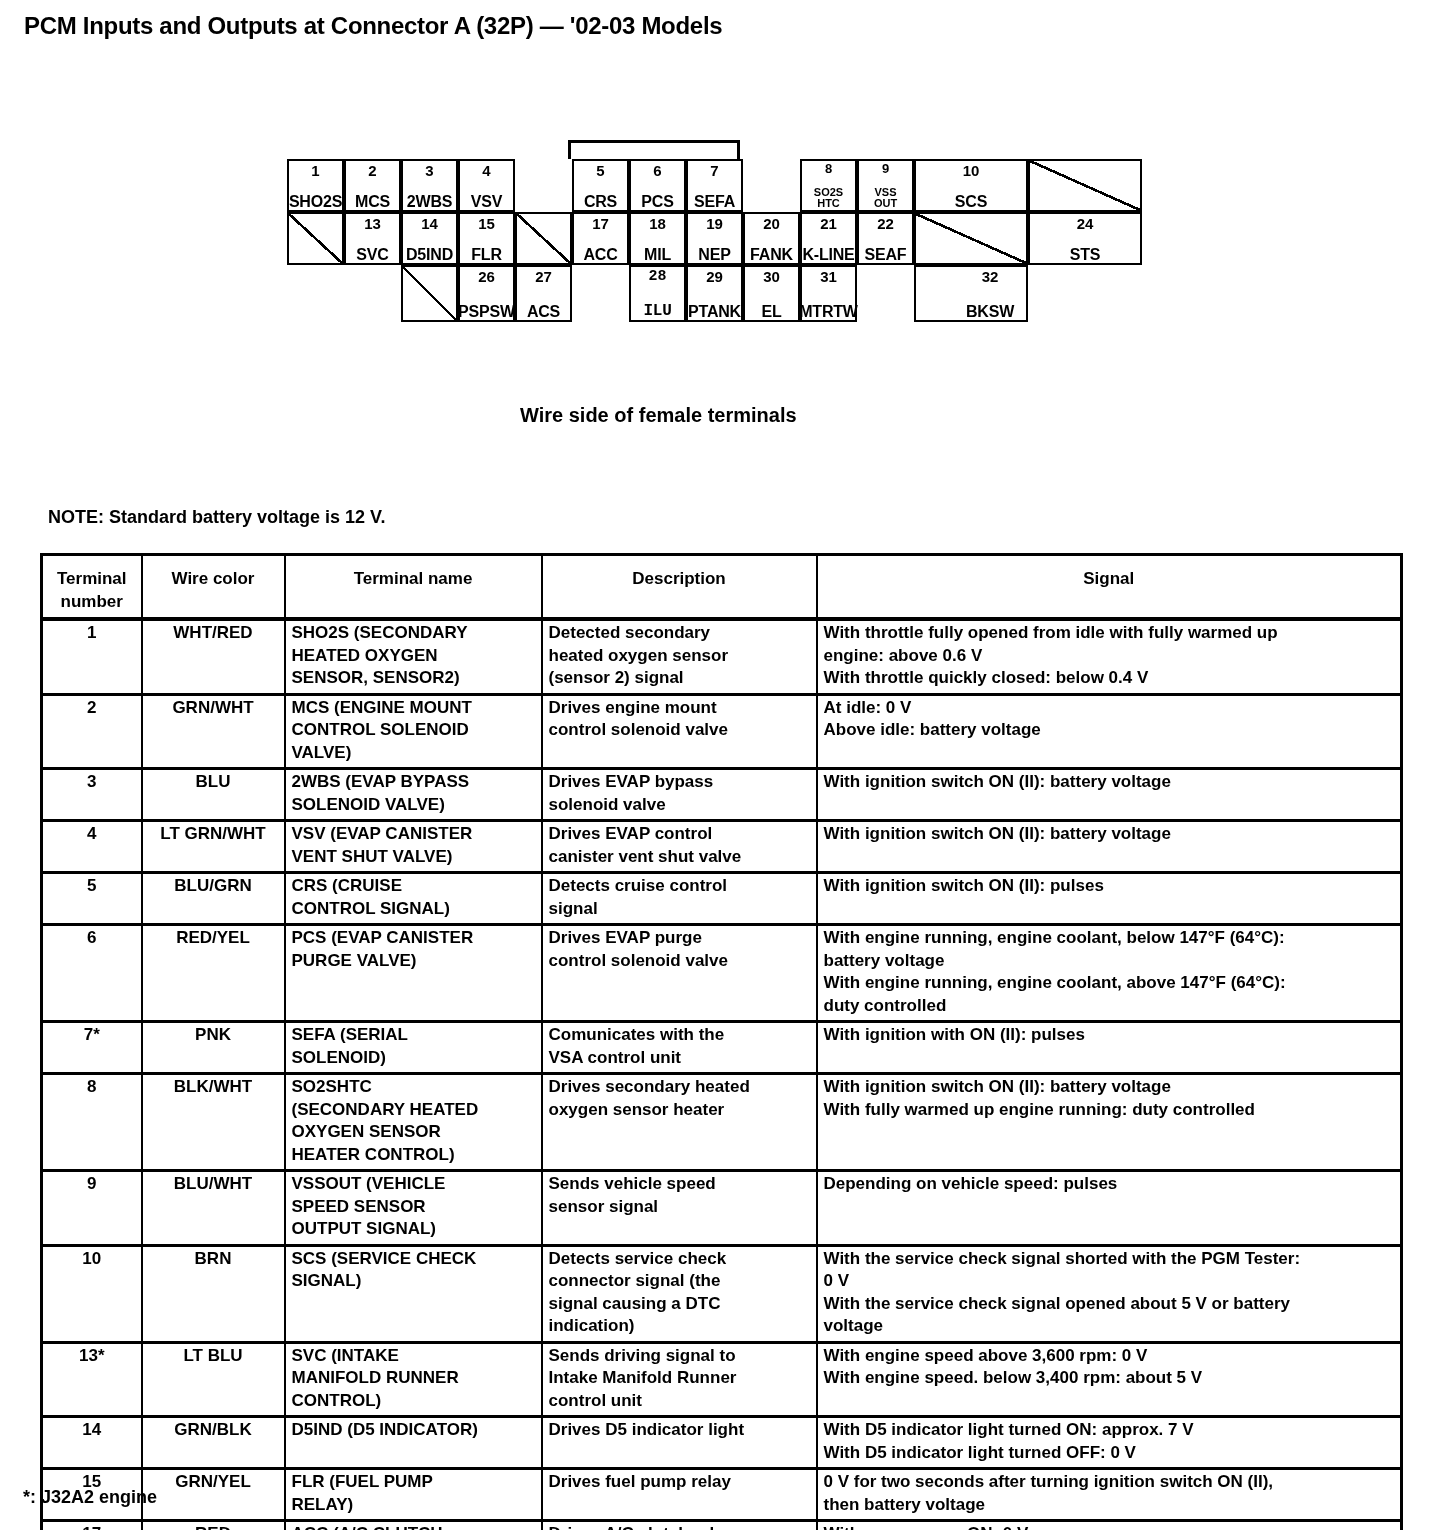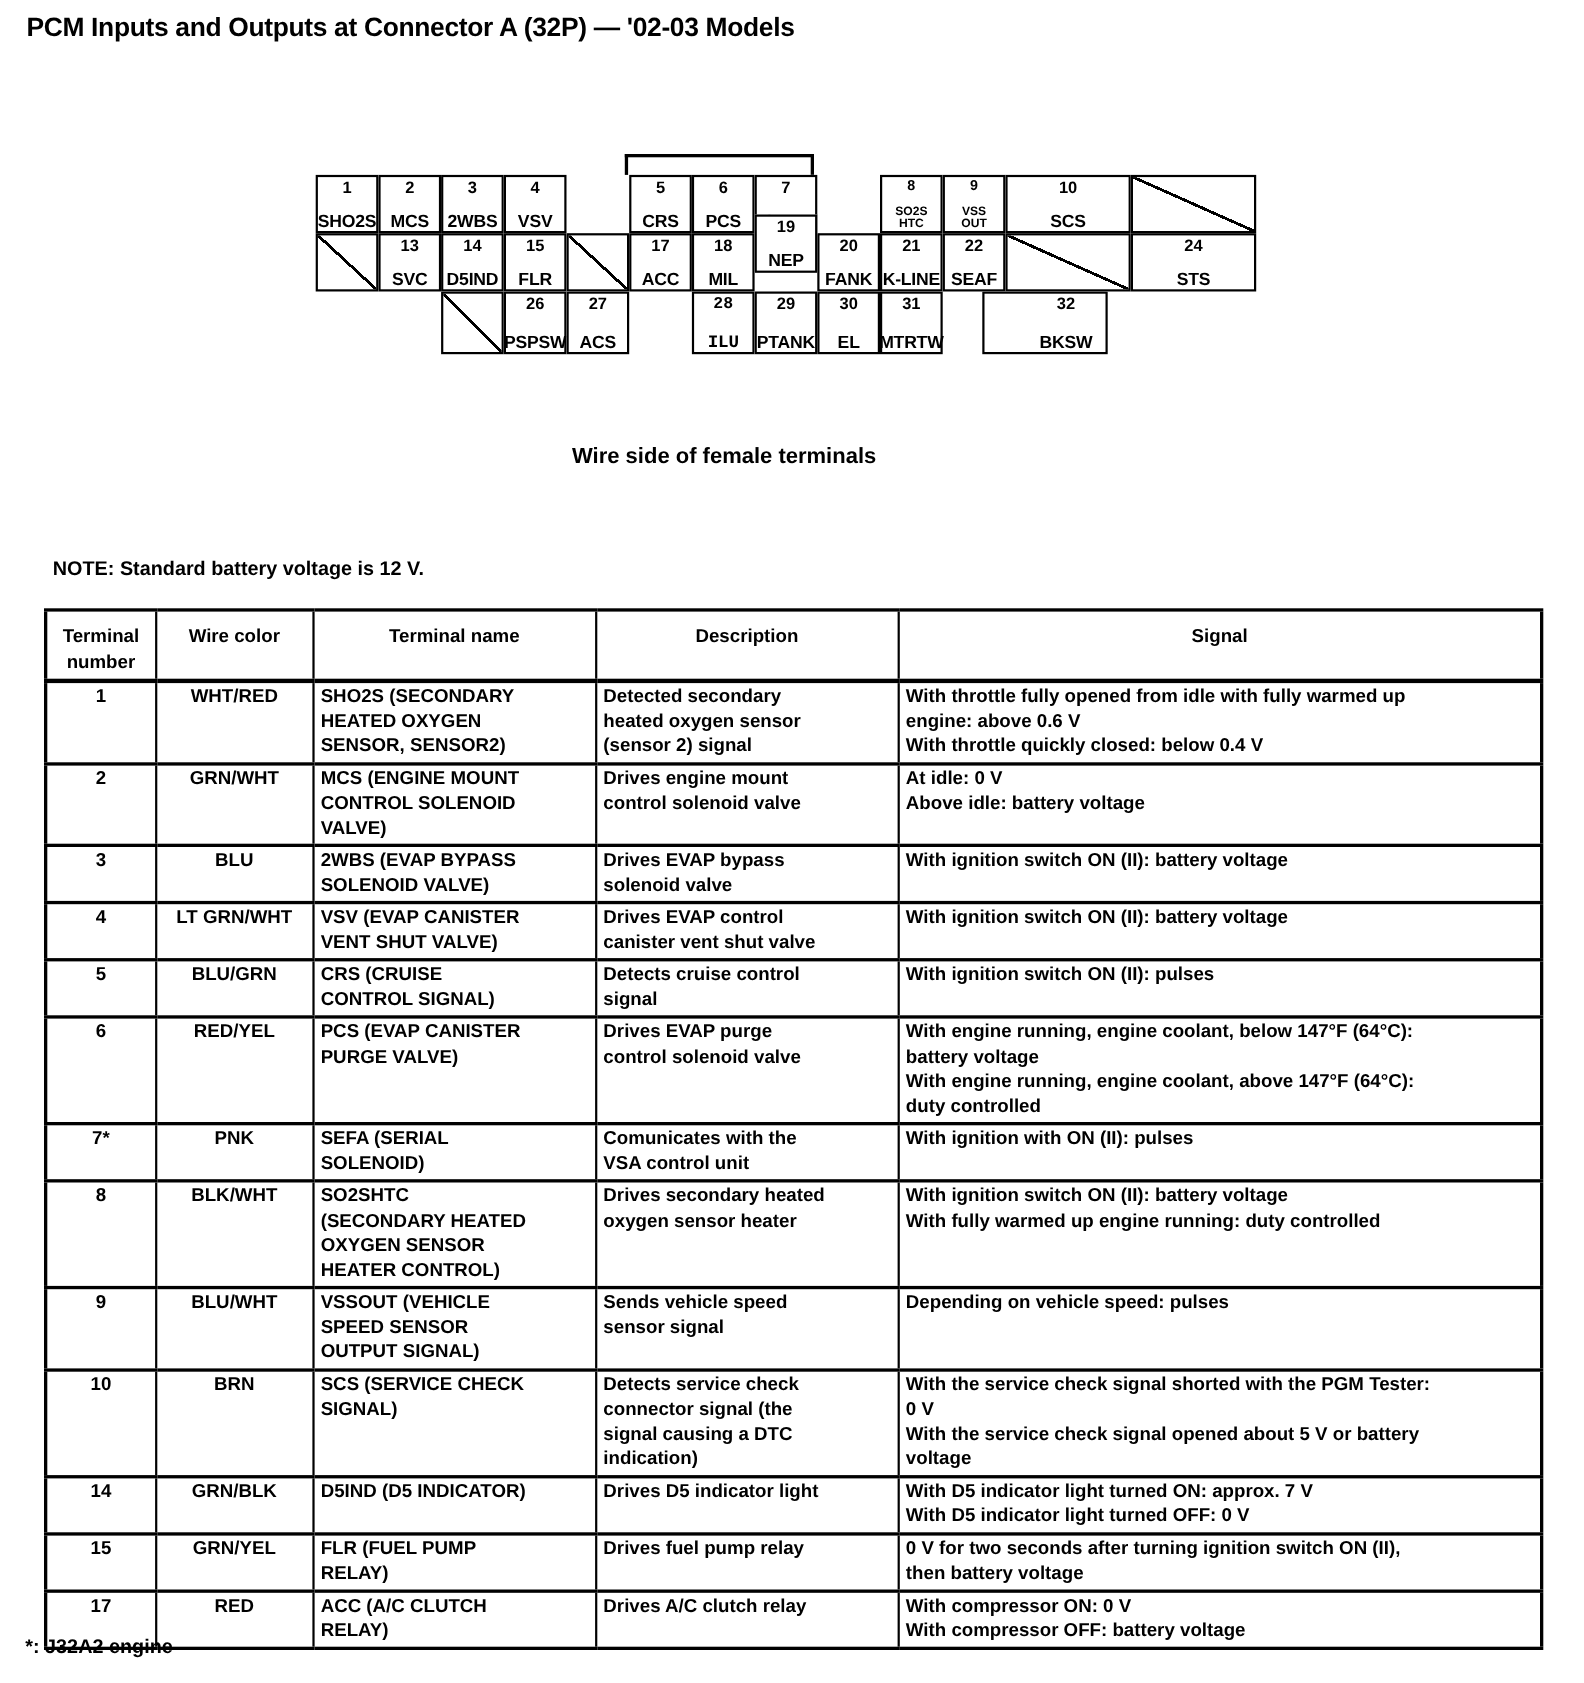--- a/index.html
+++ b/index.html
@@ -107,21 +107,21 @@
     </div>
     <div class="conn-cell diag" style="left: 228px; top: 72px; width: 57px; height: 53px;"></div>
     <div class="conn-cell" style="left: 285px; top: 72px; width: 57px; height: 53px;">
       <div class="conn-num">17</div>
       <div class="conn-label">ACC</div>
     </div>
     <div class="conn-cell" style="left: 342px; top: 72px; width: 57px; height: 53px;">
       <div class="conn-num">18</div>
       <div class="conn-label">MIL</div>
     </div>
-    <div class="conn-cell" style="left: 399px; top: 55px; width: 57px; height: 53px;">
+    <div class="conn-cell" style="left: 399px; top: 72px; width: 57px; height: 53px;">
       <div class="conn-num">19</div>
       <div class="conn-label">NEP</div>
     </div>
     <div class="conn-cell" style="left: 456px; top: 72px; width: 57px; height: 53px;">
       <div class="conn-num">20</div>
       <div class="conn-label">FANK</div>
     </div>
     <div class="conn-cell" style="left: 513px; top: 72px; width: 57px; height: 53px;">
       <div class="conn-num">21</div>
       <div class="conn-label">K-LINE</div>
@@ -153,21 +153,21 @@
       <div class="conn-label">PTANK</div>
     </div>
     <div class="conn-cell" style="left: 456px; top: 125px; width: 57px; height: 57px;">
       <div class="conn-num">30</div>
       <div class="conn-label">EL</div>
     </div>
     <div class="conn-cell" style="left: 513px; top: 125px; width: 57px; height: 57px;">
       <div class="conn-num">31</div>
       <div class="conn-label">MTRTW</div>
     </div>
-    <div class="conn-cell" style="left: 606px; top: 125px; width: 114px; height: 57px; padding-left: 38px;">
+    <div class="conn-cell" style="left: 627px; top: 125px; width: 114px; height: 57px; padding-left: 38px;">
       <div class="conn-num">32</div>
       <div class="conn-label">BKSW</div>
     </div>
   </div>
 
 <div class="caption">Wire side of female terminals</div>
 
 <div class="note">NOTE: Standard battery voltage is 12 V.</div>
 
 <table class="terminals">
@@ -292,20 +292,32 @@
         <td class="c-desc">Detects service check
 connector signal (the
 signal causing a DTC
 indication)</td>
         <td class="c-signal">With the service check signal shorted with the PGM Tester:
 0 V
 With the service check signal opened about 5 V or battery
 voltage</td>
       </tr>
       <tr>
+        <td class="c-num">13*</td>
+        <td class="c-color">LT BLU</td>
+        <td class="c-name">SVC (INTAKE
+MANIFOLD RUNNER
+CONTROL)</td>
+        <td class="c-desc">Sends driving signal to
+Intake Manifold Runner
+control unit</td>
+        <td class="c-signal">With engine speed above 3,600 rpm: 0 V
+With engine speed. below 3,400 rpm: about 5 V</td>
+      </tr>
+      <tr>
         <td class="c-num">14</td>
         <td class="c-color">GRN/BLK</td>
         <td class="c-name">D5IND (D5 INDICATOR)</td>
         <td class="c-desc">Drives D5 indicator light</td>
         <td class="c-signal">With D5 indicator light turned ON: approx. 7 V
 With D5 indicator light turned OFF: 0 V</td>
       </tr>
       <tr>
         <td class="c-num">15</td>
         <td class="c-color">GRN/YEL</td>

